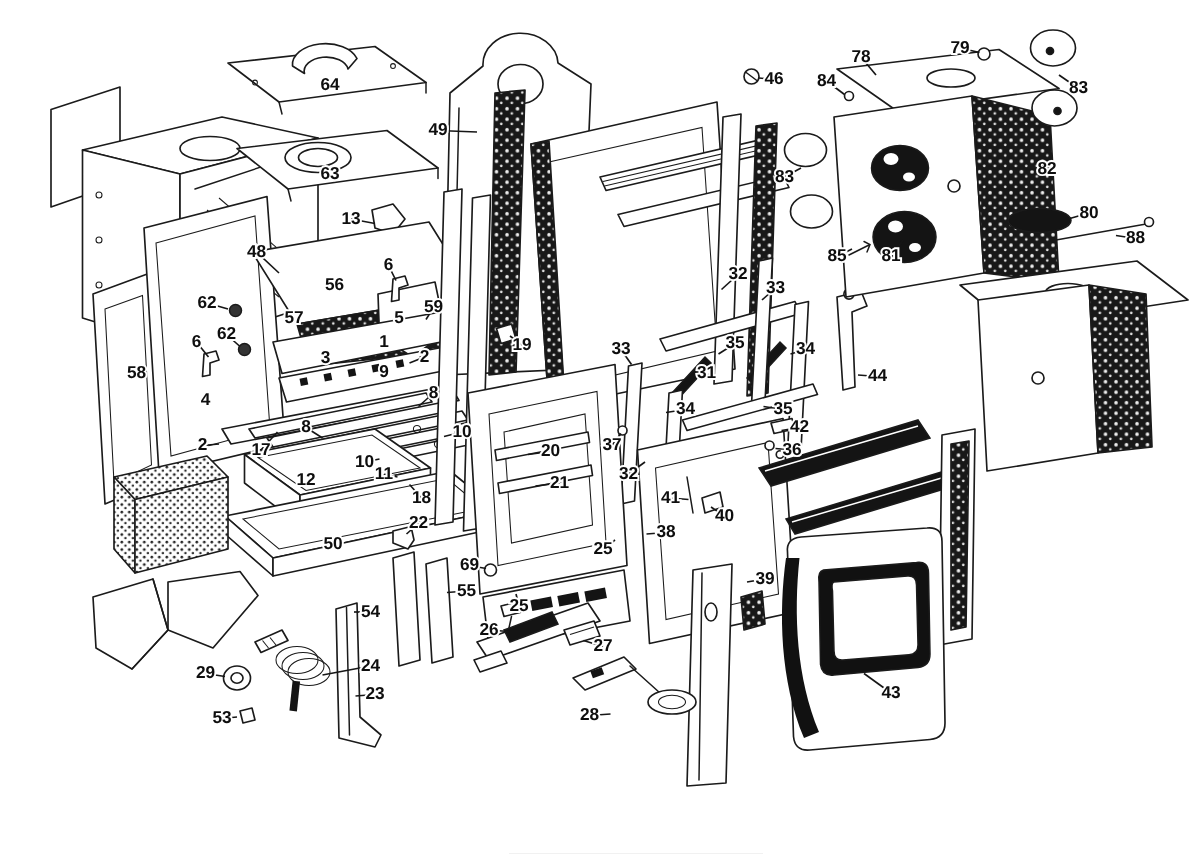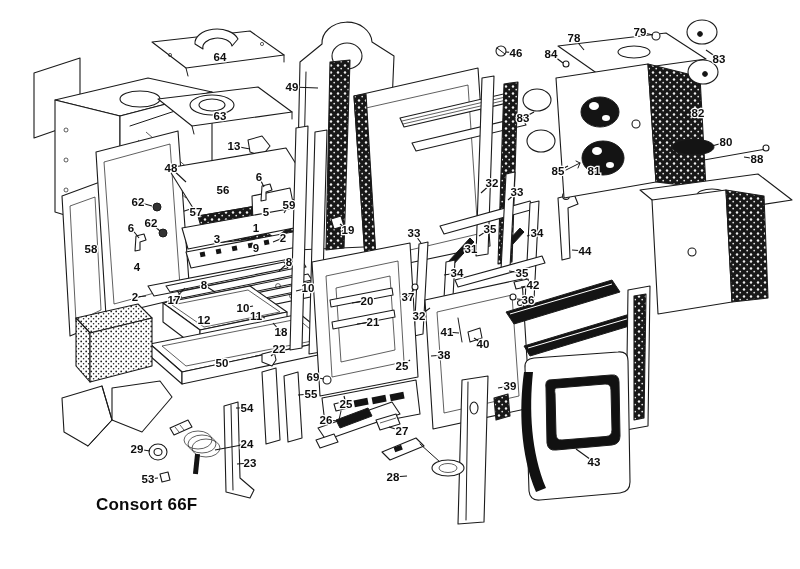--- a/index.html
+++ b/index.html
@@ -425,14 +425,13 @@
         <text x="250" y="463" class="plabel">23</text>
         <line x1="148" y1="479" x2="158" y2="478" class="leader"></line>
         <text x="148" y="479" class="plabel">53</text>
         <line x1="510" y1="386" x2="498" y2="388" class="leader"></line>
         <text x="510" y="386" class="plabel">39</text>
         <line x1="594" y1="462" x2="576" y2="449" class="leader"></line>
         <text x="594" y="462" class="plabel">43</text>
       </g>
 </svg>
 
-<div id="diagram-title">Consort 66F</div>
 </div>
 
 </body></html>

